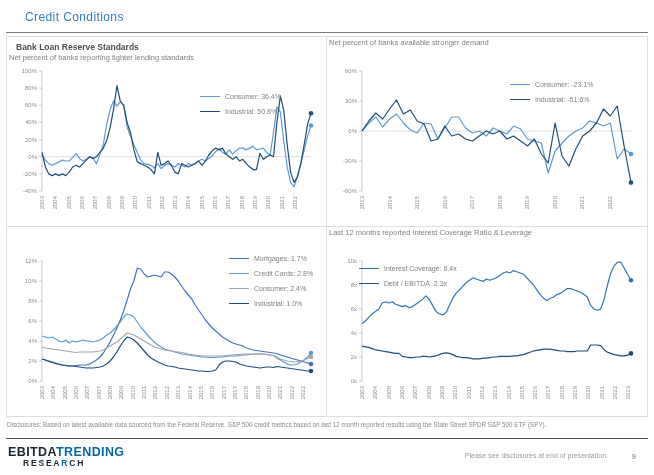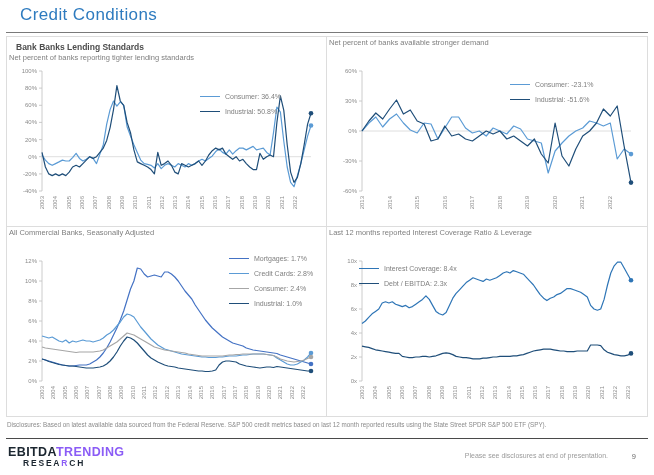--- a/index.html
+++ b/index.html
@@ -1,52 +1,52 @@
 <!DOCTYPE html>
 <html><head>
 <meta charset="utf-8">
 <style>
   html,body{margin:0;padding:0;background:#fff;}
   body{width:654px;height:475px;font-family:"Liberation Sans",sans-serif;position:relative;overflow:hidden;}
   .page{position:absolute;inset:0;background:#fff;}
-  .main-title{position:absolute;left:20px;top:5px;margin:0;font-size:17px;font-weight:400;letter-spacing:.4px;color:#2E7BBF;}
+  .main-title{position:absolute;left:20px;top:5px;margin:5px;font-size:12px;font-weight:400;letter-spacing:.4px;color:#2E7BBF;}
   .header-rule{position:absolute;left:6px;right:6px;top:32px;border-top:1px solid #7a7a7a;}
   .grid{position:absolute;left:6px;right:6px;top:36px;height:381px;display:grid;grid-template-columns:1fr 1fr;grid-template-rows:190px 190px;border:1px solid #DDDDDD;box-sizing:border-box;}
   .panel{position:relative;box-sizing:border-box;}
   .panel:nth-child(odd){border-right:1px solid #DDDDDD;}
   .panel:nth-child(-n+2){border-bottom:1px solid #DDDDDD;}
   .p-title{margin:5px 0 0 9px;font-size:8.5px;font-weight:bold;color:#4d4d4d;}
   .p-sub{margin:1px 0 0 2px;font-size:7.5px;color:#7F7F7F;}
   svg.plot{position:absolute;left:5px;top:28px;width:312px;height:160px;}
   .tick{font-size:6px;fill:#8C8C8C;font-family:"Liberation Sans",sans-serif;}
   .legend{position:absolute;z-index:2;}
   .lg-item{display:flex;align-items:center;height:15px;}
   .lg-swatch{display:inline-block;width:20px;height:1.6px;margin-right:5px;flex:none;}
   .lg-label{font-size:7px;color:#7F7F7F;white-space:nowrap;}
   .disclosure{position:absolute;left:7px;top:421px;right:7px;font-size:6.3px;color:#8a8a8a;}
   .footer-rule{position:absolute;left:6px;right:6px;top:438px;border-top:1.5px solid #4a4a4a;}
   .logo{position:absolute;left:8px;top:446px;line-height:1.05;}
   .logo-top{font-size:12.5px;font-weight:bold;letter-spacing:.4px;color:#1B2630;}
-  .teal{color:#8b5cf6;}
+  .teal{color:#0369a1;}
   .logo-bottom{font-size:8.5px;font-weight:bold;letter-spacing:1.8px;color:#1B2630;margin-left:15px;}
   .footer-note{position:absolute;right:46px;top:452px;font-size:7px;color:#9a9a9a;}
   .page-num{position:absolute;right:18px;top:452px;font-size:7.5px;color:#6a6a6a;}
 </style>
 </head>
 <body>
 
 <div class="page">
 
   <h1 class="main-title">Credit Conditions</h1>
   <div class="header-rule"></div>
 
   <div class="grid">
 
     <section class="panel">
-      <h2 class="p-title">Bank Banks Lending Standards</h2>
+      <h2 class="p-title">Bank Loan Reserve Standards</h2>
       <p class="p-sub">Net percent of banks reporting tighter lending standards</p>
       <div class="legend" style="left: 193px; top: 52px;">
           <div class="lg-item">
             <span class="lg-swatch" style="background: rgb(91, 155, 213);"></span>
             <span class="lg-label">Consumer: 36.4%</span>
           </div>
           <div class="lg-item">
             <span class="lg-swatch" style="background: rgb(31, 78, 121);"></span>
             <span class="lg-label">Industrial: 50.8%</span>
           </div>
@@ -133,21 +133,20 @@
           <text x="252" y="131" text-anchor="end" transform="rotate(-90 252 131)" class="tick">2021</text>
           <text x="279.5" y="131" text-anchor="end" transform="rotate(-90 279.5 131)" class="tick">2022</text>
           <polyline points="30.0,66.0 36.9,58.0 43.8,52.0 50.7,62.0 57.6,54.0 64.5,49.0 71.4,58.0 78.3,65.0 85.2,68.0 92.1,58.0 99.0,59.0 105.9,74.0 112.8,63.0 119.7,52.0 126.6,52.0 133.5,63.0 140.4,68.0 147.3,66.0 154.2,71.0 161.1,63.0 167.9,66.0 174.8,69.0 181.7,61.0 188.6,64.0 195.5,74.0 202.4,76.0 209.3,78.0 216.2,108.0 223.1,86.0 230.0,78.0 236.9,71.0 243.8,66.0 250.7,63.0 257.6,56.0 264.5,58.0 271.4,61.0 278.3,58.0 285.2,94.0 292.1,84.0 299.0,89.1" fill="none" stroke="#5B9BD5" stroke-width="1.2" stroke-linejoin="round"></polyline>
           <circle cx="299" cy="89.1" r="2.3" fill="#5B9BD5"></circle>
           <polyline points="30.0,66.0 36.9,56.0 43.8,48.0 50.7,54.0 57.6,44.0 64.5,35.0 71.4,49.0 78.3,45.0 85.2,56.0 92.1,59.0 99.0,76.0 105.9,74.0 112.8,61.0 119.7,71.0 126.6,69.0 133.5,74.0 140.4,76.0 147.3,71.0 154.2,66.0 161.1,69.0 167.9,66.0 174.8,74.0 181.7,71.0 188.6,76.0 195.5,81.0 202.4,74.0 209.3,89.0 216.2,98.0 223.1,58.0 230.0,91.0 236.9,101.0 243.8,84.0 250.7,71.0 257.6,66.0 264.5,58.0 271.4,44.0 278.3,51.0 285.2,41.0 292.1,81.0 299.0,117.6" fill="none" stroke="#1F4E79" stroke-width="1.2" stroke-linejoin="round"></polyline>
           <circle cx="299" cy="117.6" r="2.3" fill="#1F4E79"></circle>
         </svg>
     </section>
 
     <section class="panel">
-      <p class="p-sub">All Commercial Banks, Seasonally Adjusted</p>
       <div class="legend" style="left: 222px; top: 24px;">
           <div class="lg-item">
             <span class="lg-swatch" style="background: rgb(68, 114, 196);"></span>
             <span class="lg-label">Mortgages: 1.7%</span>
           </div>
           <div class="lg-item">
             <span class="lg-swatch" style="background: rgb(91, 155, 213);"></span>
             <span class="lg-label">Credit Cards: 2.8%</span>
           </div>
           <div class="lg-item">

